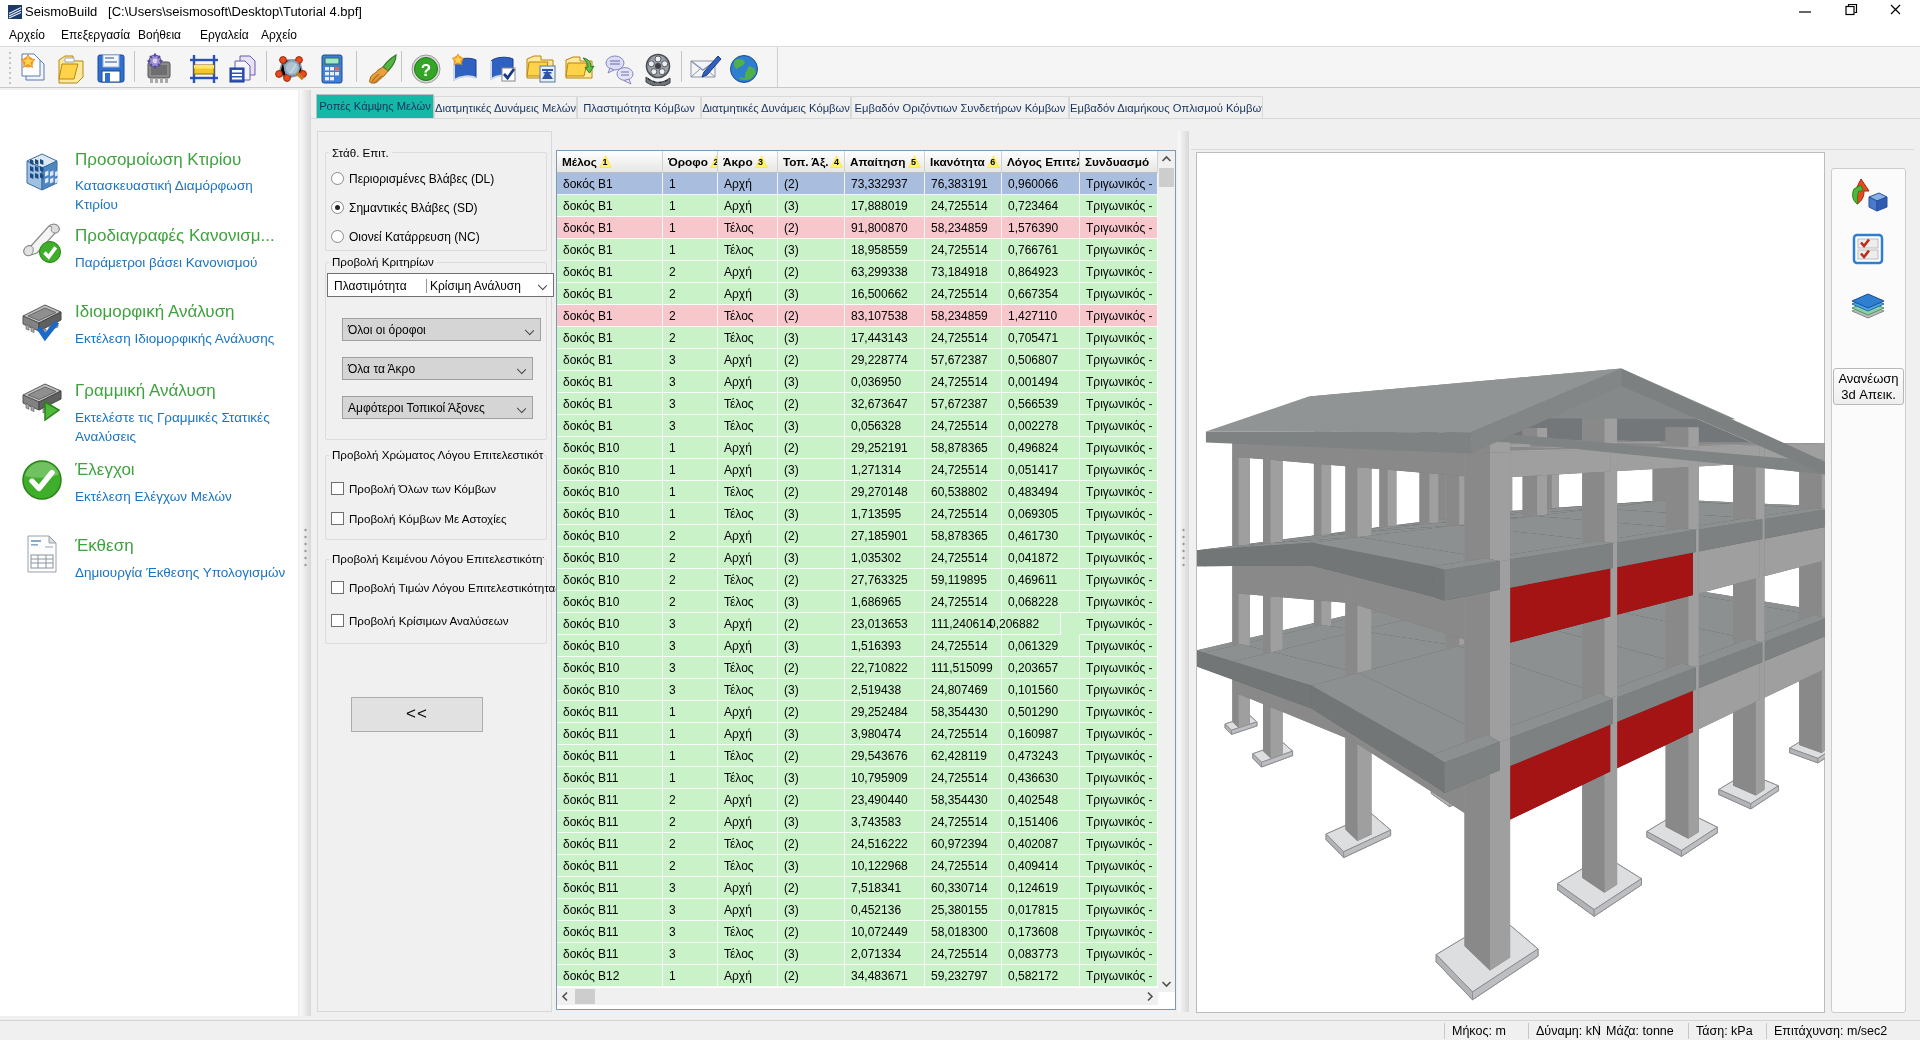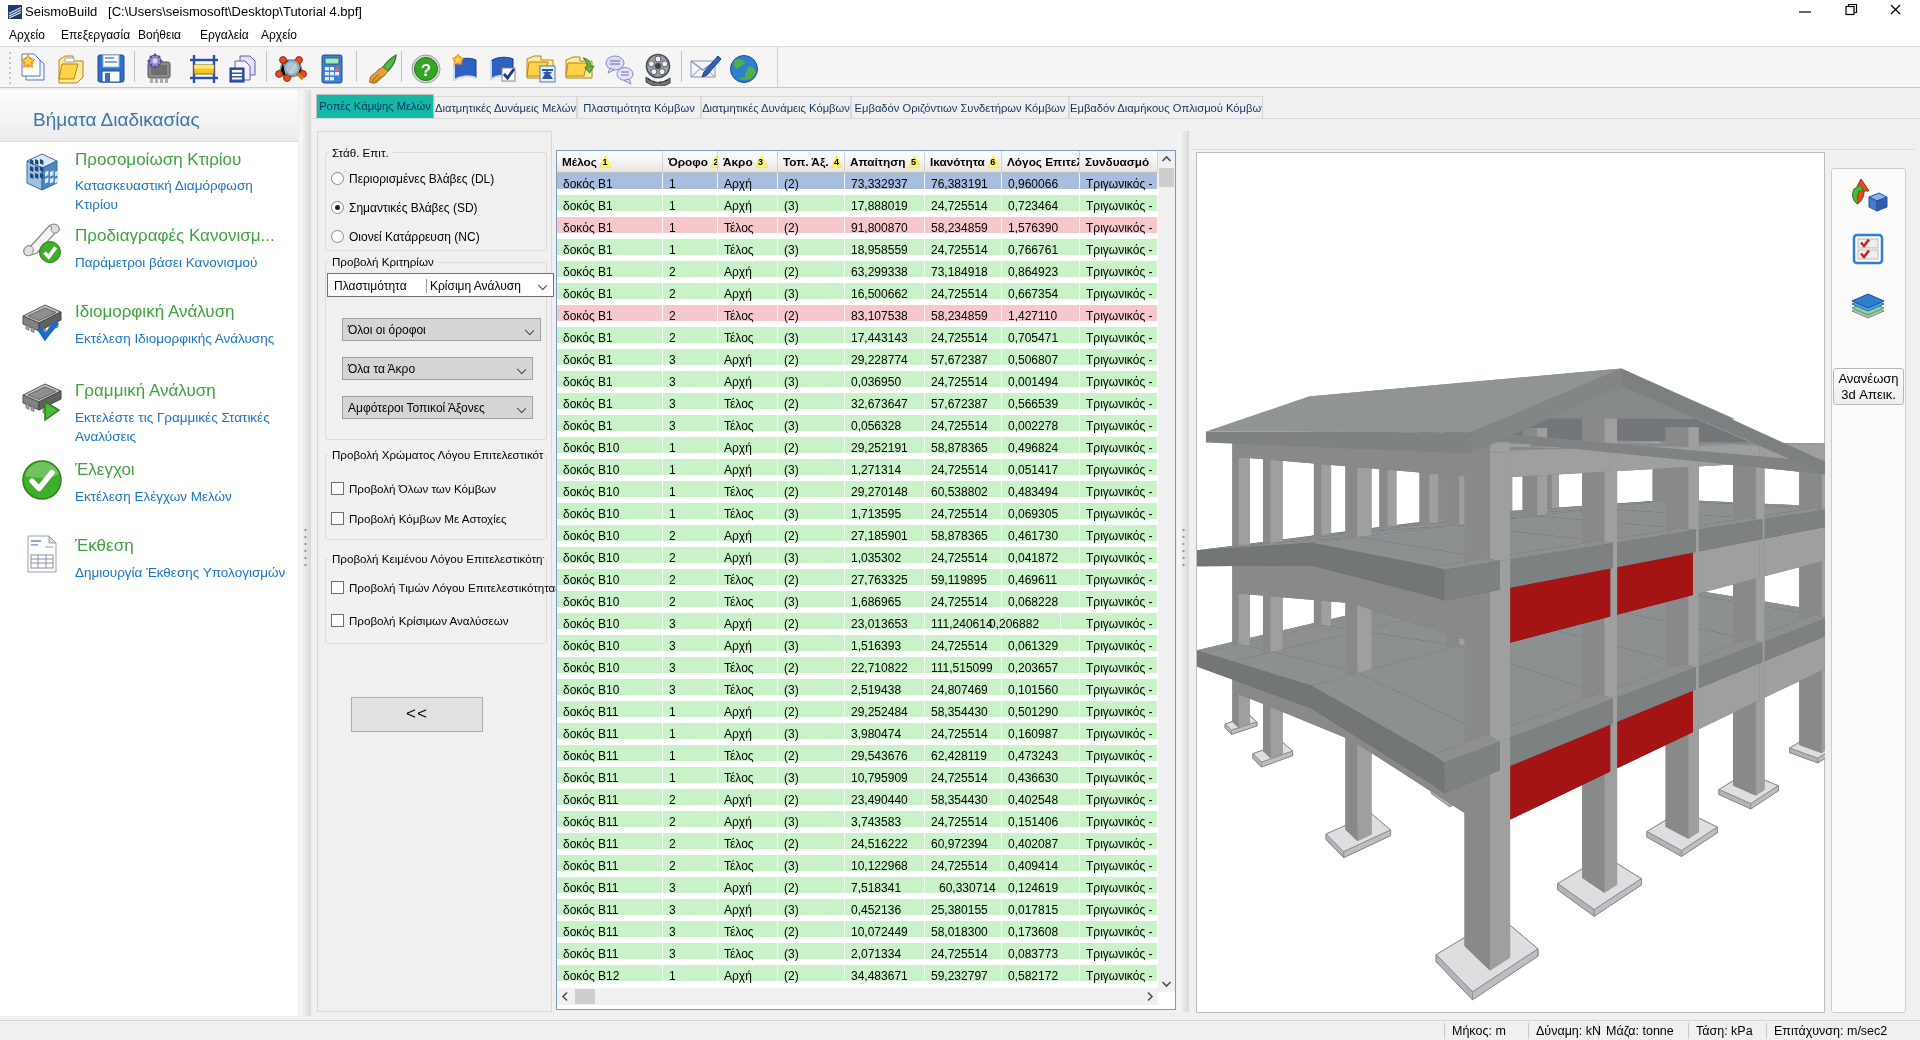--- a/index.html
+++ b/index.html
@@ -33,21 +33,21 @@
 .combo{position:absolute;height:24px;background:#fff;border:1px solid #707070;font-size:12px}
 .drop{position:absolute;height:23px;background:#d5d5d5;border:1px solid #a0a0a0;font-size:12px;color:#000}
 .chev{position:absolute;right:7px;top:8px;width:7px;height:7px;border-right:1.6px solid #444;border-bottom:1.6px solid #444;transform:rotate(45deg) scale(1,0.9);transform-origin:center}
 #btnback{position:absolute;left:351px;top:697px;width:132px;height:35px;background:#e1e1e1;border:1px solid #adadad;font-size:17px;text-align:center;padding-top:6px;letter-spacing:1px}
 #tablewrap{position:absolute;left:556px;top:150px;width:620px;height:860px;background:#fff;border:1px solid #7a9ab8}
 #thead{position:absolute;left:0;top:0;width:601px;height:22px;background:linear-gradient(#ffffff,#e6e6e4);border-bottom:1px solid #bdbdbd}
 .th{position:absolute;top:0;height:22px;font-size:11.8px;font-weight:bold;color:#000;padding:4px 0 0 5px;border-right:1px solid #d2d2d2;white-space:nowrap;overflow:hidden}
 .badge{display:inline-block;position:relative;width:13px;height:13px;margin-left:2px;vertical-align:-2px}
 .badge svg{position:absolute;left:0;top:0}
 .badge b{position:absolute;left:3.5px;top:2px;font-size:9px;font-weight:bold;color:#000}
-.trow{position:absolute;left:0;width:601px;height:16px}
+.trow{position:absolute;left:0;width:601px;height:22px}
 .td{position:absolute;top:0;height:22px;font-size:12px;color:#000;padding:4px 0 0 6px;border-right:1px solid rgba(255,255,255,.85);border-bottom:1px solid rgba(255,255,255,.85);white-space:nowrap;overflow:hidden}
 #vsb{position:absolute;left:601px;top:0;width:17px;height:841px;background:#f0f0f0}
 #hsb{position:absolute;left:0;top:837px;width:601px;height:17px;background:#f0f0f0}
 .sbbtn{position:absolute;background:#f0f0f0;color:#505050}
 .sbthumb{position:absolute;background:#cdcdcd}
 #viewport{position:absolute;left:1196px;top:152px;width:629px;height:861px;background:#fff;border:1px solid #bcbcbc}
 #rpanel{position:absolute;left:1831px;top:168px;width:75px;height:845px;background:#fbfbfb;border:1px solid #ccc;border-radius:3px}
 #rbtn{position:absolute;left:1833px;top:368px;width:71px;height:37px;background:linear-gradient(#fdfdfd,#eee);border:1px solid #b8b8b8;border-radius:3px;font-size:13px;text-align:center;padding-top:2px;line-height:16px}
 #statusbar{position:absolute;left:0;top:1020px;width:1920px;height:20px;background:#f0f0f0;border-top:1px solid #d4d4d4}
 .st{position:absolute;top:3px;font-size:12.5px;color:#000}
@@ -262,23 +262,20 @@
   </div>
 <div id="mainarea"></div>
 <div id="tabline"></div>
 <div class="tab active" style="left:316px;width:118px">Ροπές Κάμψης Μελών</div>
 <div class="tab" style="left:434px;width:143px">Διατμητικές Δυνάμεις Μελών</div>
 <div class="tab" style="left:577px;width:124px">Πλαστιμότητα Κόμβων</div>
 <div class="tab" style="left:701px;width:150px">Διατμητικές Δυνάμεις Κόμβων</div>
 <div class="tab" style="left:851px;width:218px">Εμβαδόν Οριζόντιων Συνδετήρων Κόμβων</div>
 <div class="tab" style="left:1069px;width:194px">Εμβαδόν Διαμήκους Οπλισμού Κόμβων</div>
 <div id="sidebar">
-    <div id="sbhead">
-      <span>Βήματα Διαδικασίας</span>
-    </div>
     <div class="sic" style="top:57px"><svg width="46" height="46" viewBox="0 0 46 46" xmlns="http://www.w3.org/2000/svg">
         <path d="M8 14 L23 7 L38 14 L23 21 Z" fill="#dce8f5" stroke="#3a6ea5"></path>
         <path d="M8 14 L8 36 L23 43 L23 21 Z" fill="#9fc0e0" stroke="#3a6ea5"></path>
         <path d="M38 14 L38 36 L23 43 L23 21 Z" fill="#4f86c0" stroke="#3a6ea5"></path>
         <g fill="#1c4a80">
           <rect x="11" y="12" width="3.4" height="4.6" transform="skewY(24)" transform-origin="11 12"></rect>
           <rect x="11" y="19" width="3.4" height="4.6" transform="skewY(24)" transform-origin="11 19"></rect>
           <rect x="11" y="26" width="3.4" height="4.6" transform="skewY(24)" transform-origin="11 26"></rect>
           <rect x="16" y="12" width="3.4" height="4.6" transform="skewY(24)" transform-origin="16 12"></rect>
           <rect x="16" y="19" width="3.4" height="4.6" transform="skewY(24)" transform-origin="16 19"></rect>
@@ -770,21 +767,21 @@
       <div class="td" style="left:368px;width:77px">24,725514</div>
       <div class="td" style="left:445px;width:78px">0,409414</div>
       <div class="td" style="left:523px;width:78px">Τριγωνικός  -</div>
     </div>
     <div class="trow" style="top:726px;background:#c9f2c9">
       <div class="td" style="left:0px;width:106px">δοκός B11</div>
       <div class="td" style="left:106px;width:55px">3</div>
       <div class="td" style="left:161px;width:60px">Αρχή</div>
       <div class="td" style="left:221px;width:67px">(2)</div>
       <div class="td" style="left:288px;width:80px">7,518341</div>
-      <div class="td" style="left:376px;width:77px">60,330714</div>
+      <div class="td" style="left:368px;width:77px">60,330714</div>
       <div class="td" style="left:445px;width:78px">0,124619</div>
       <div class="td" style="left:523px;width:78px">Τριγωνικός  -</div>
     </div>
     <div class="trow" style="top:748px;background:#c9f2c9">
       <div class="td" style="left:0px;width:106px">δοκός B11</div>
       <div class="td" style="left:106px;width:55px">3</div>
       <div class="td" style="left:161px;width:60px">Αρχή</div>
       <div class="td" style="left:221px;width:67px">(3)</div>
       <div class="td" style="left:288px;width:80px">0,452136</div>
       <div class="td" style="left:368px;width:77px">25,380155</div>

